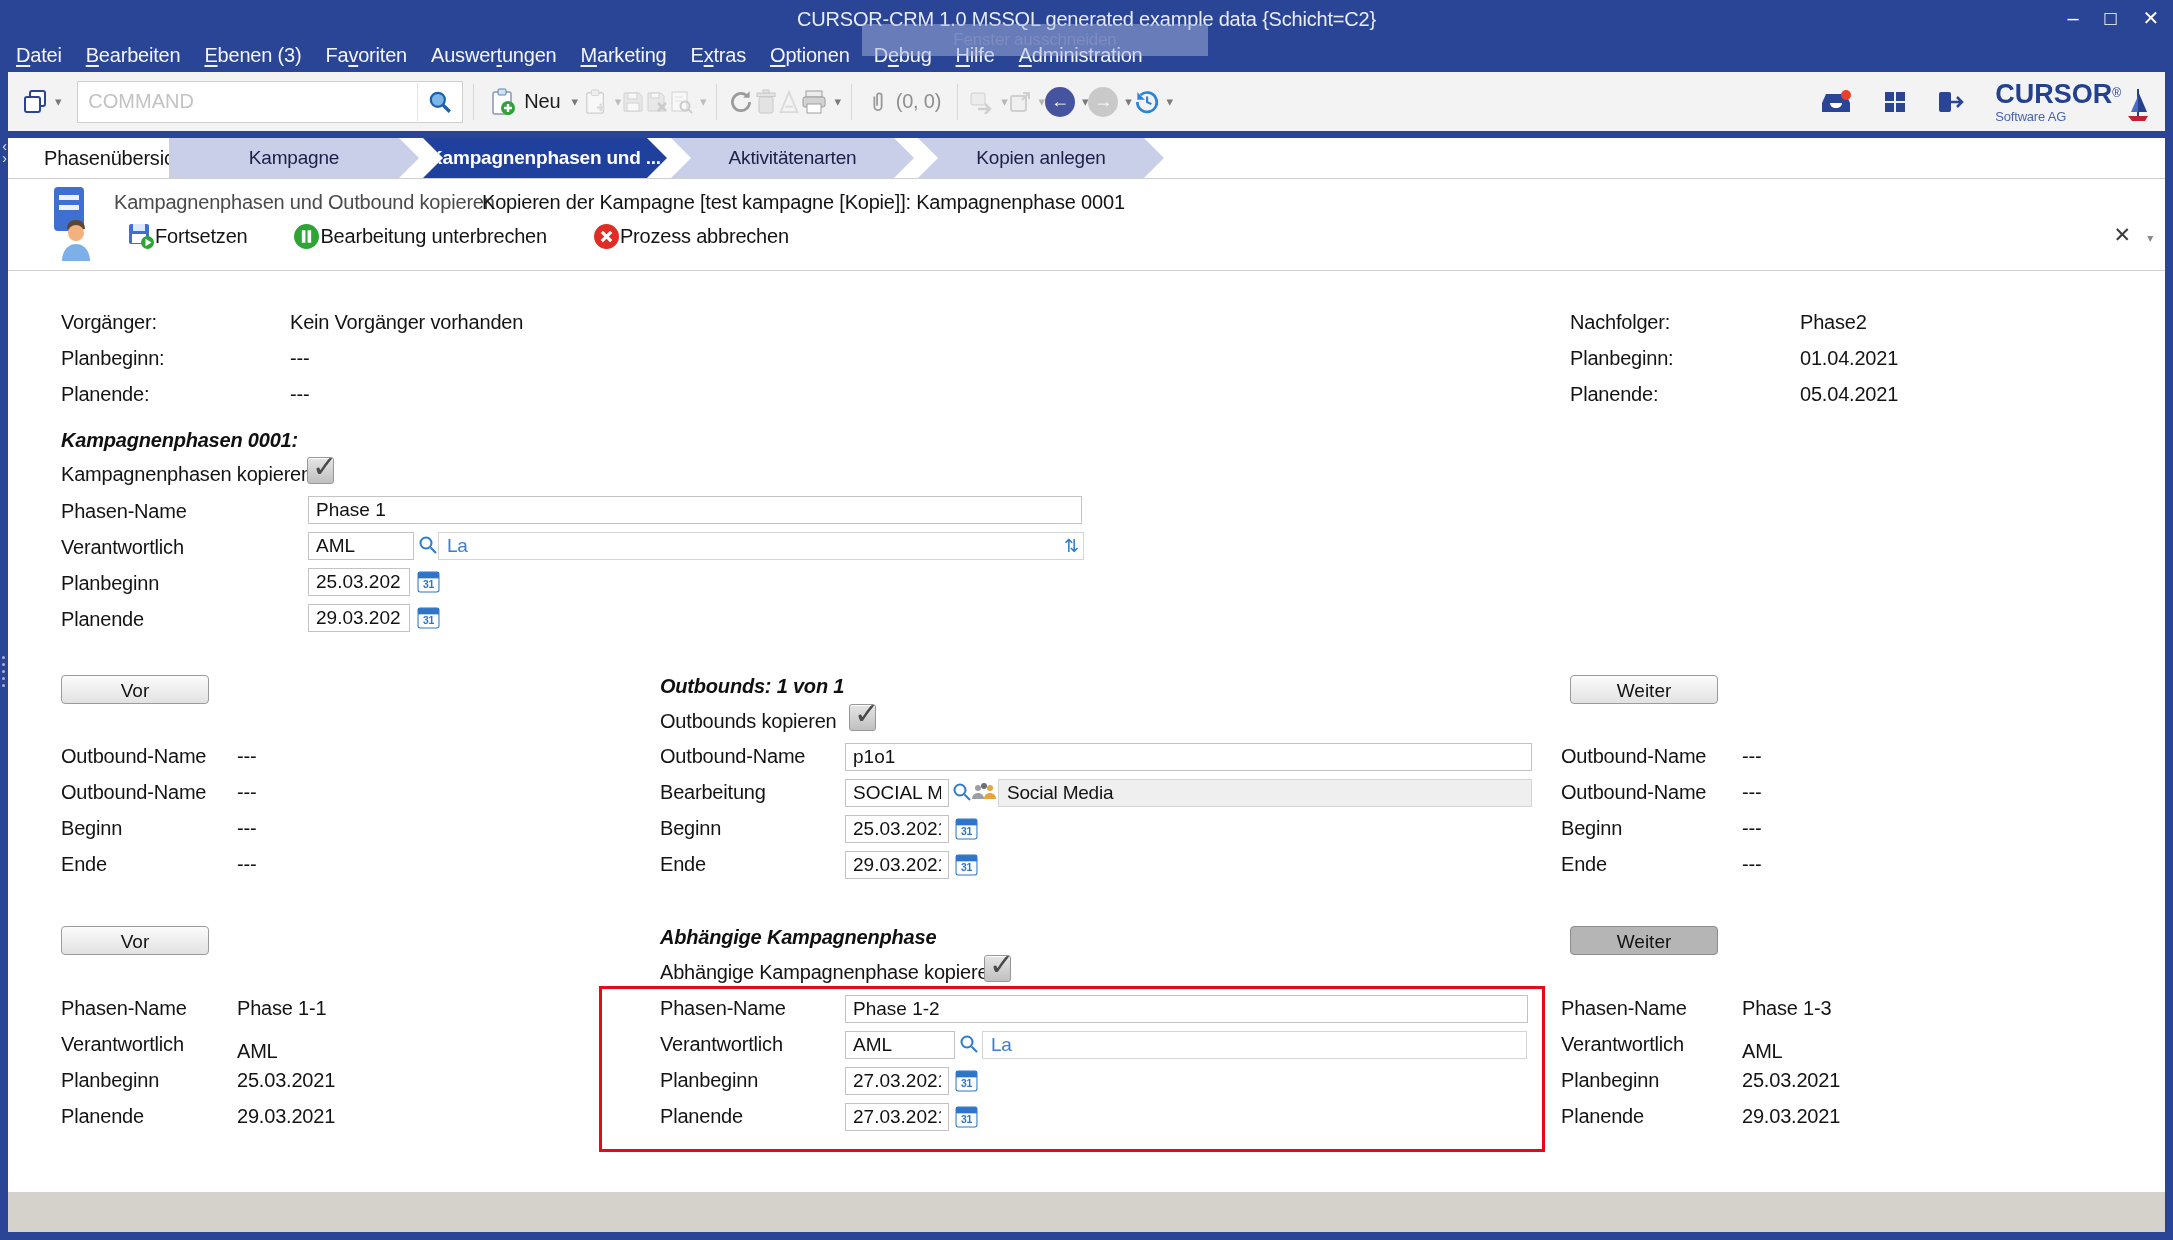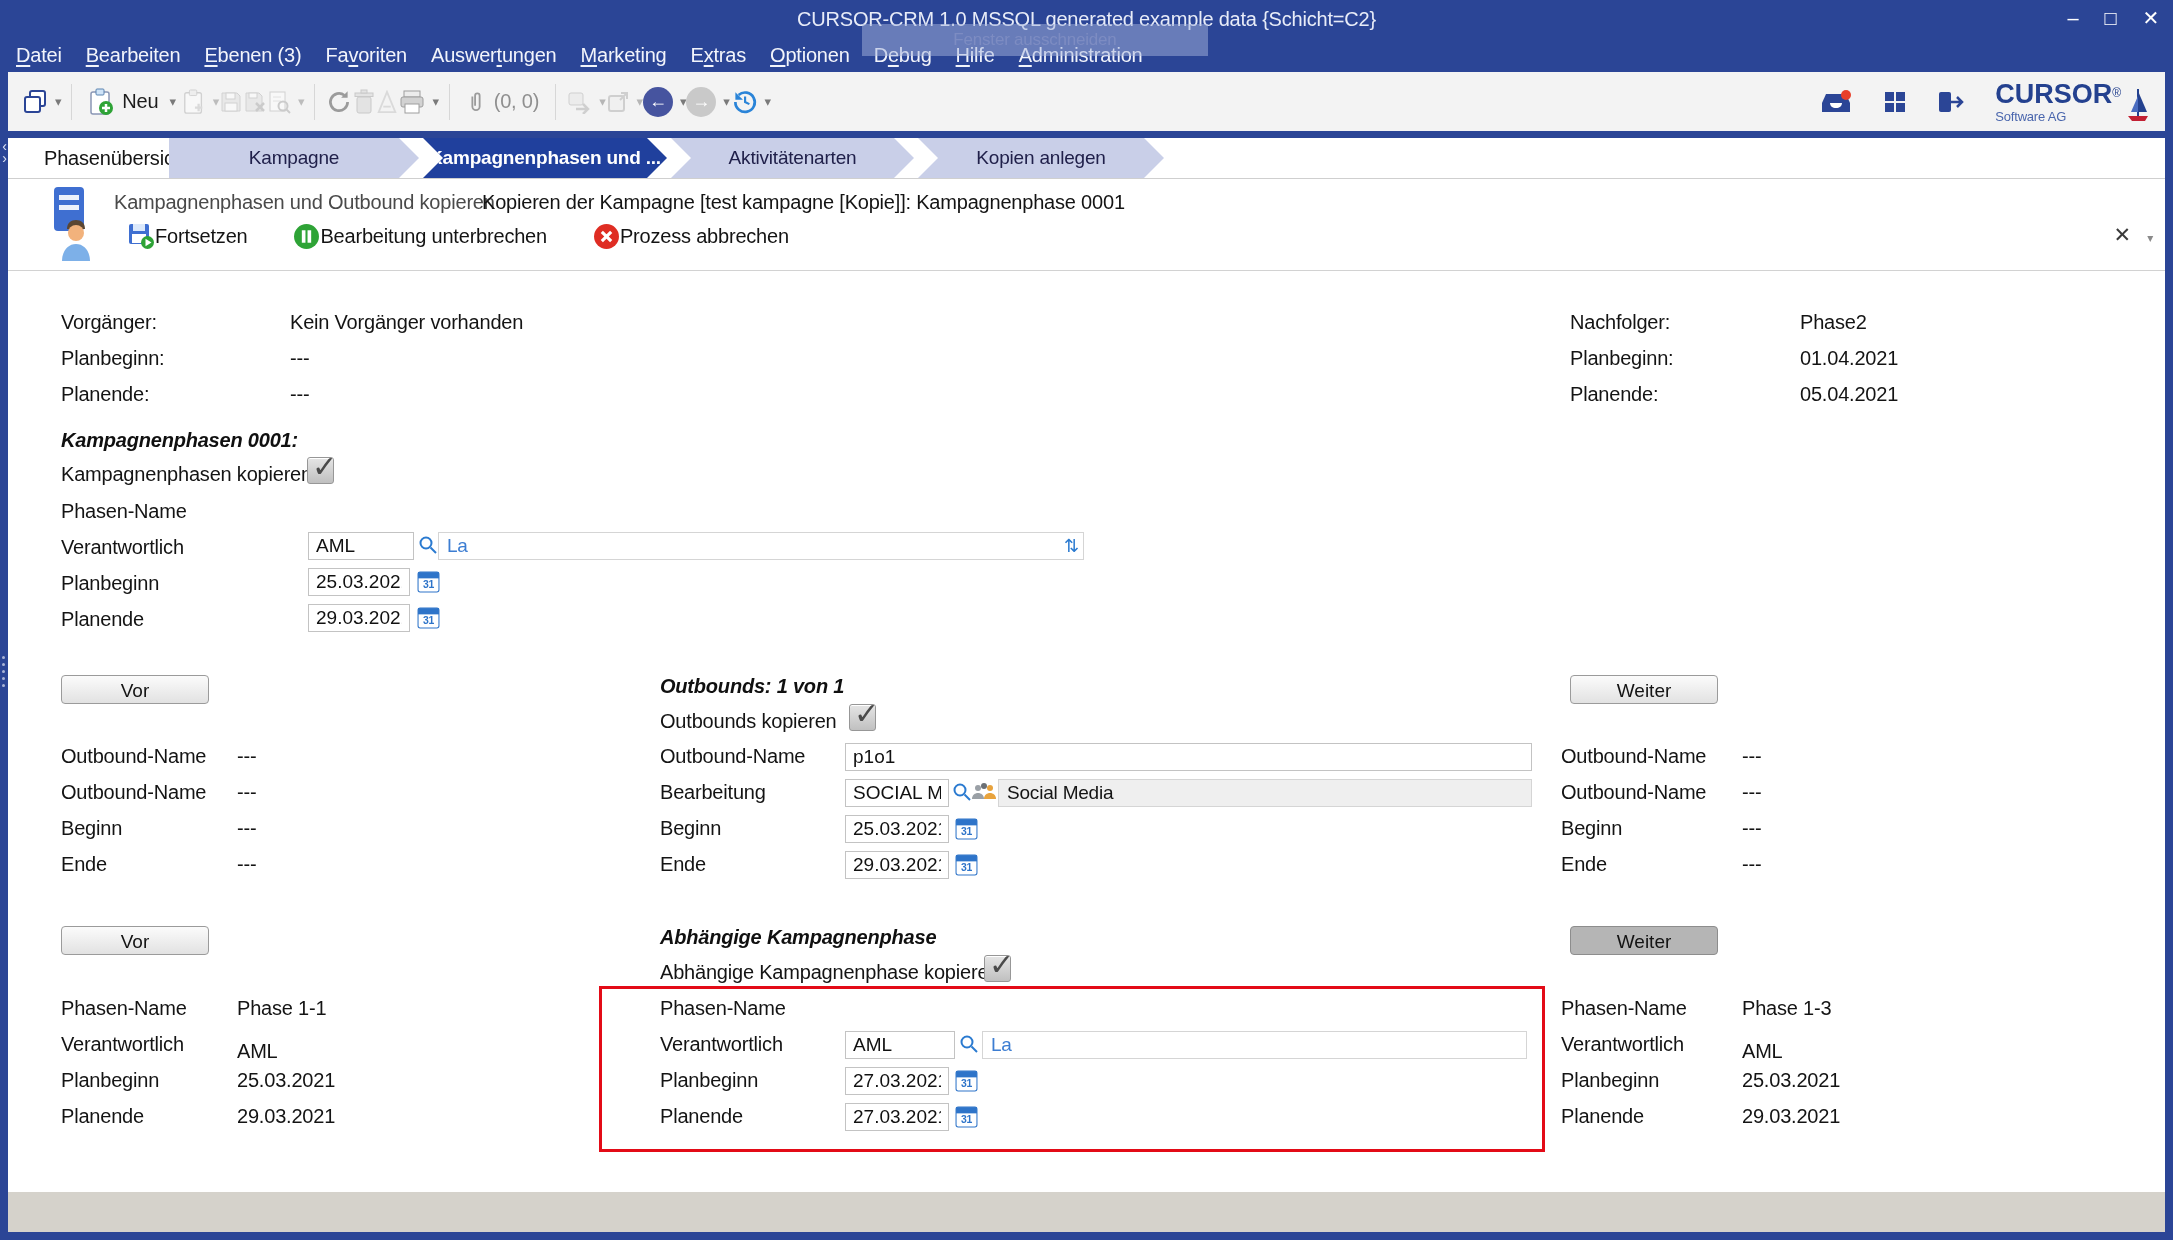--- a/index.html
+++ b/index.html
@@ -109,20 +109,29 @@
   <div class="tooltip-ghost">Fenster ausschneiden</div>
 
   <div class="toolbar">
     <span class="tb">
       <svg width="26" height="26" viewBox="0 0 26 26">
           <rect x="8" y="2" width="15" height="15" rx="2" fill="#fff" stroke="#2b4596" stroke-width="2"></rect>
           <rect x="3" y="8" width="15" height="15" rx="2" fill="#fff" stroke="#2b4596" stroke-width="2"></rect>
         </svg>
       <span class="caret">▾</span>
     </span>
+    <span class="cmdbox">
+      <input placeholder="COMMAND" style="">
+      <span class="cmd-search">
+        <svg width="26" height="26" viewBox="0 0 24 24">
+            <circle cx="10" cy="10" r="6.5" fill="#7db6e8" stroke="#1d5fa8" stroke-width="2"></circle>
+            <line x1="15" y1="15" x2="21" y2="21" stroke="#1d5fa8" stroke-width="3"></line>
+          </svg>
+      </span>
+    </span>
     <span class="tsep"></span>
     <span class="tbtn">
       <svg width="26" height="28" viewBox="0 0 26 28">
           <rect x="3" y="4" width="18" height="22" rx="2" fill="#fff" stroke="#8a97b5" stroke-width="1.5"></rect>
           <rect x="8" y="1" width="8" height="6" rx="1" fill="#cfe3f7" stroke="#5b83b0"></rect>
           <circle cx="18" cy="20" r="7" fill="#2ea336"></circle>
           <path d="M18 16v8M14 20h8" stroke="#fff" stroke-width="2.5"></path>
         </svg>
       <span>Neu</span>
         <span class="caret">▾</span>
@@ -346,20 +355,21 @@
   <div class="lbl" style="left:1570px;top:347px">Planbeginn:</div>
   <div class="val" style="left:1800px;top:347px">01.04.2021</div>
   <div class="lbl" style="left:1570px;top:383px">Planende:</div>
   <div class="val" style="left:1800px;top:383px">05.04.2021</div>
 
   <div class="bih" style="left:61px;top:429px">Kampagnenphasen 0001:</div>
   <div class="lbl" style="left:61px;top:463px">Kampagnenphasen kopieren</div>
   <div class="cb" style="left:307px;top:457px"></div>
 
   <div class="lbl" style="left:61px;top:500px">Phasen-Name</div>
+  <input class="inp" style="left: 308px; top: 496px; width: 774px;" readonly="" value="Phase 1">
 
   <div class="lbl" style="left:61px;top:536px">Verantwortlich</div>
   <input class="inp" style="left: 308px; top: 532px; width: 106px;" readonly="" value="AML">
   <span class="icon" style="left:418px;top:535px">
       <svg width="20" height="20" viewBox="0 0 20 20">
         <circle cx="8" cy="8" r="5.5" fill="none" stroke="#2a7ad0" stroke-width="2"></circle>
         <line x1="12.5" y1="12.5" x2="18" y2="18" stroke="#2a7ad0" stroke-width="2"></line>
       </svg>
     </span>
   <div class="dfield link" style="left:438px;top:532px;width:646px">
@@ -465,20 +475,21 @@
   <div class="lbl" style="left:61px;top:997px">Phasen-Name</div>
   <div class="val" style="left:237px;top:997px">Phase 1-1</div>
   <div class="lbl" style="left:61px;top:1033px">Verantwortlich</div>
   <div class="val" style="left:237px;top:1040px">AML</div>
   <div class="lbl" style="left:61px;top:1069px">Planbeginn</div>
   <div class="val" style="left:237px;top:1069px">25.03.2021</div>
   <div class="lbl" style="left:61px;top:1105px">Planende</div>
   <div class="val" style="left:237px;top:1105px">29.03.2021</div>
 
   <div class="lbl" style="left:660px;top:997px">Phasen-Name</div>
+  <input class="inp" style="left: 845px; top: 995px; width: 683px;" readonly="" value="Phase 1-2">
 
   <div class="lbl" style="left:660px;top:1033px">Verantwortlich</div>
   <input class="inp" style="left: 845px; top: 1031px; width: 110px;" readonly="" value="AML">
   <span class="icon" style="left:959px;top:1034px">
       <svg width="20" height="20" viewBox="0 0 20 20">
         <circle cx="8" cy="8" r="5.5" fill="none" stroke="#2a7ad0" stroke-width="2"></circle>
         <line x1="12.5" y1="12.5" x2="18" y2="18" stroke="#2a7ad0" stroke-width="2"></line>
       </svg>
     </span>
   <div class="dfield link" style="left:982px;top:1031px;width:545px">

